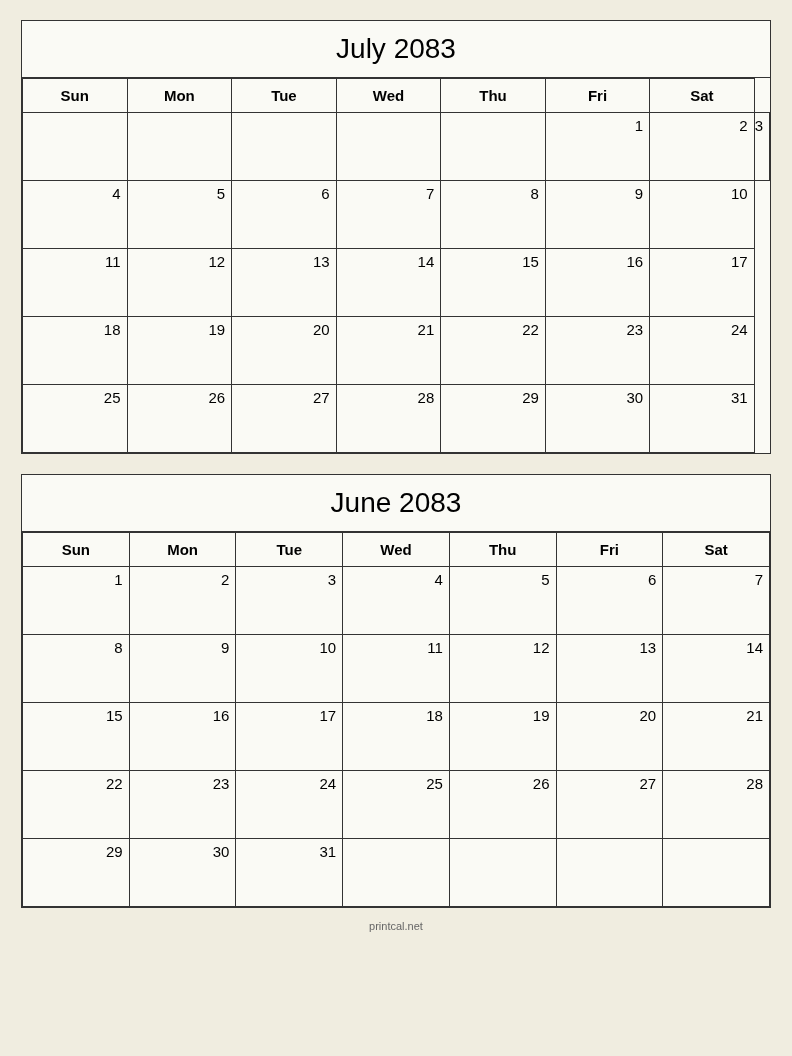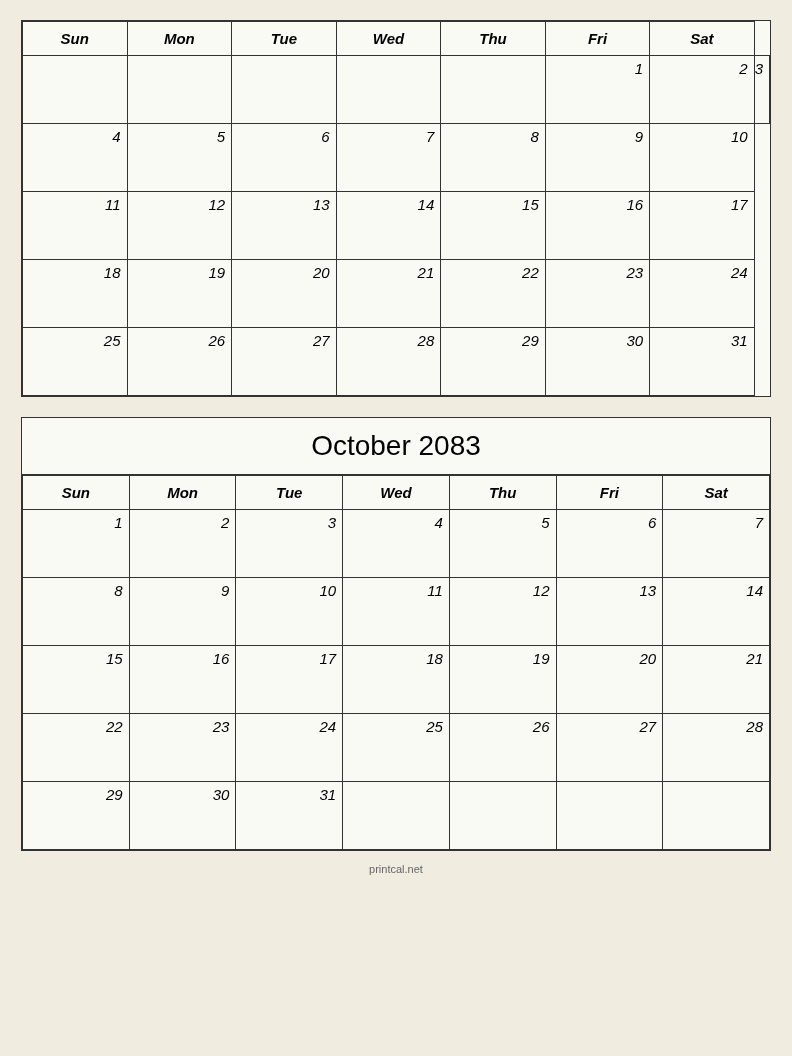--- a/index.html
+++ b/index.html
@@ -22,21 +22,20 @@
     .calendar-title {
       text-align: center;
       font-size: 28px;
       font-weight: normal;
       padding: 12px 0;
       border-bottom: 1.5px solid #333;
     }
     .calendar-grid {
       width: 100%;
       border-collapse: collapse;
-      font-style: italic;
     }
     .calendar-grid th {
       border: 1px solid #333;
       text-align: center;
       font-weight: bold;
       font-size: 15px;
       padding: 8px 0;
       background: #fafaf5;
     }
     .calendar-grid td {
@@ -57,20 +56,21 @@
       width: 750px;
       font-size: 11px;
       color: #666;
       margin-top: -8px;
     }
   </style>
 </head>
 <body>
 
 <div class="calendar">
+  <div class="calendar-title">July 2083</div>
   <table class="calendar-grid">
     <thead>
       <tr>
         <th>Sun</th>
         <th>Mon</th>
         <th>Tue</th>
         <th>Wed</th>
         <th>Thu</th>
         <th>Fri</th>
         <th>Sat</th>
@@ -121,21 +121,21 @@
           <td>28</td>
           <td>29</td>
           <td>30</td>
           <td>31</td>
         </tr>
       </tbody>
   </table>
 </div>
 
 <div class="calendar">
-  <div class="calendar-title">October 2083</div>
+  <div class="calendar-title">June 2083</div>
   <table class="calendar-grid">
     <thead>
       <tr>
         <th>Sun</th>
         <th>Mon</th>
         <th>Tue</th>
         <th>Wed</th>
         <th>Thu</th>
         <th>Fri</th>
         <th>Sat</th>

